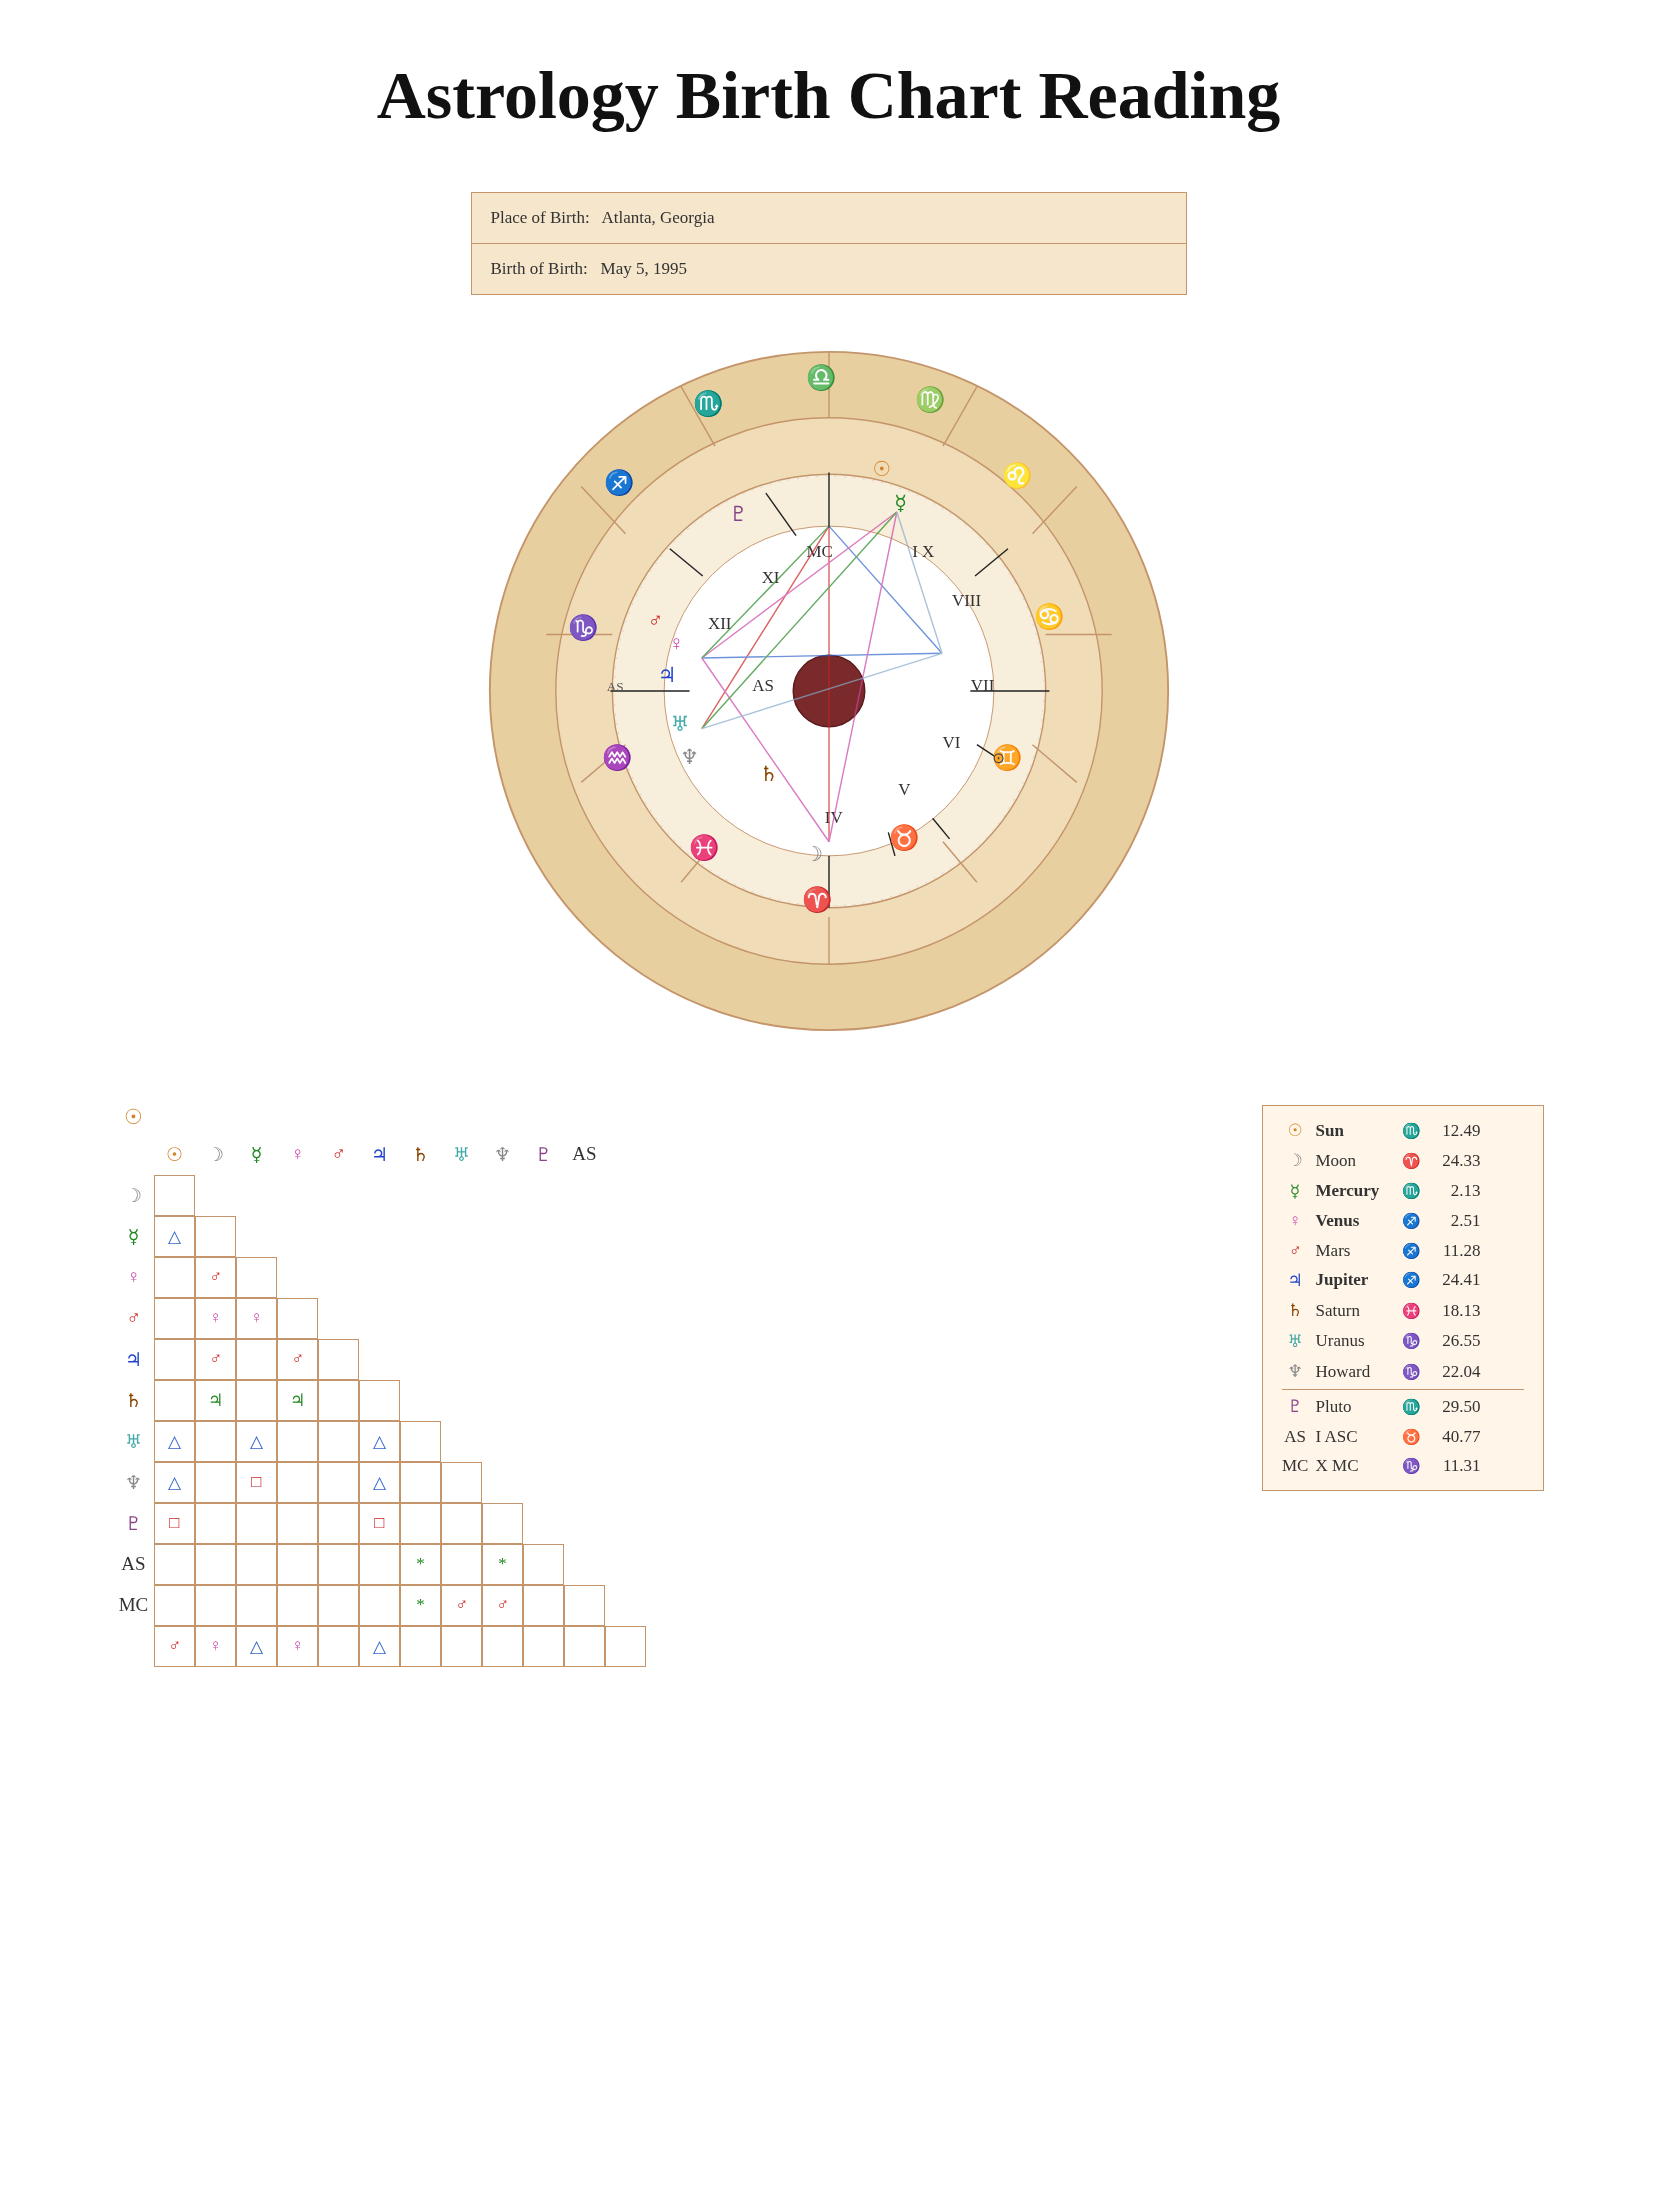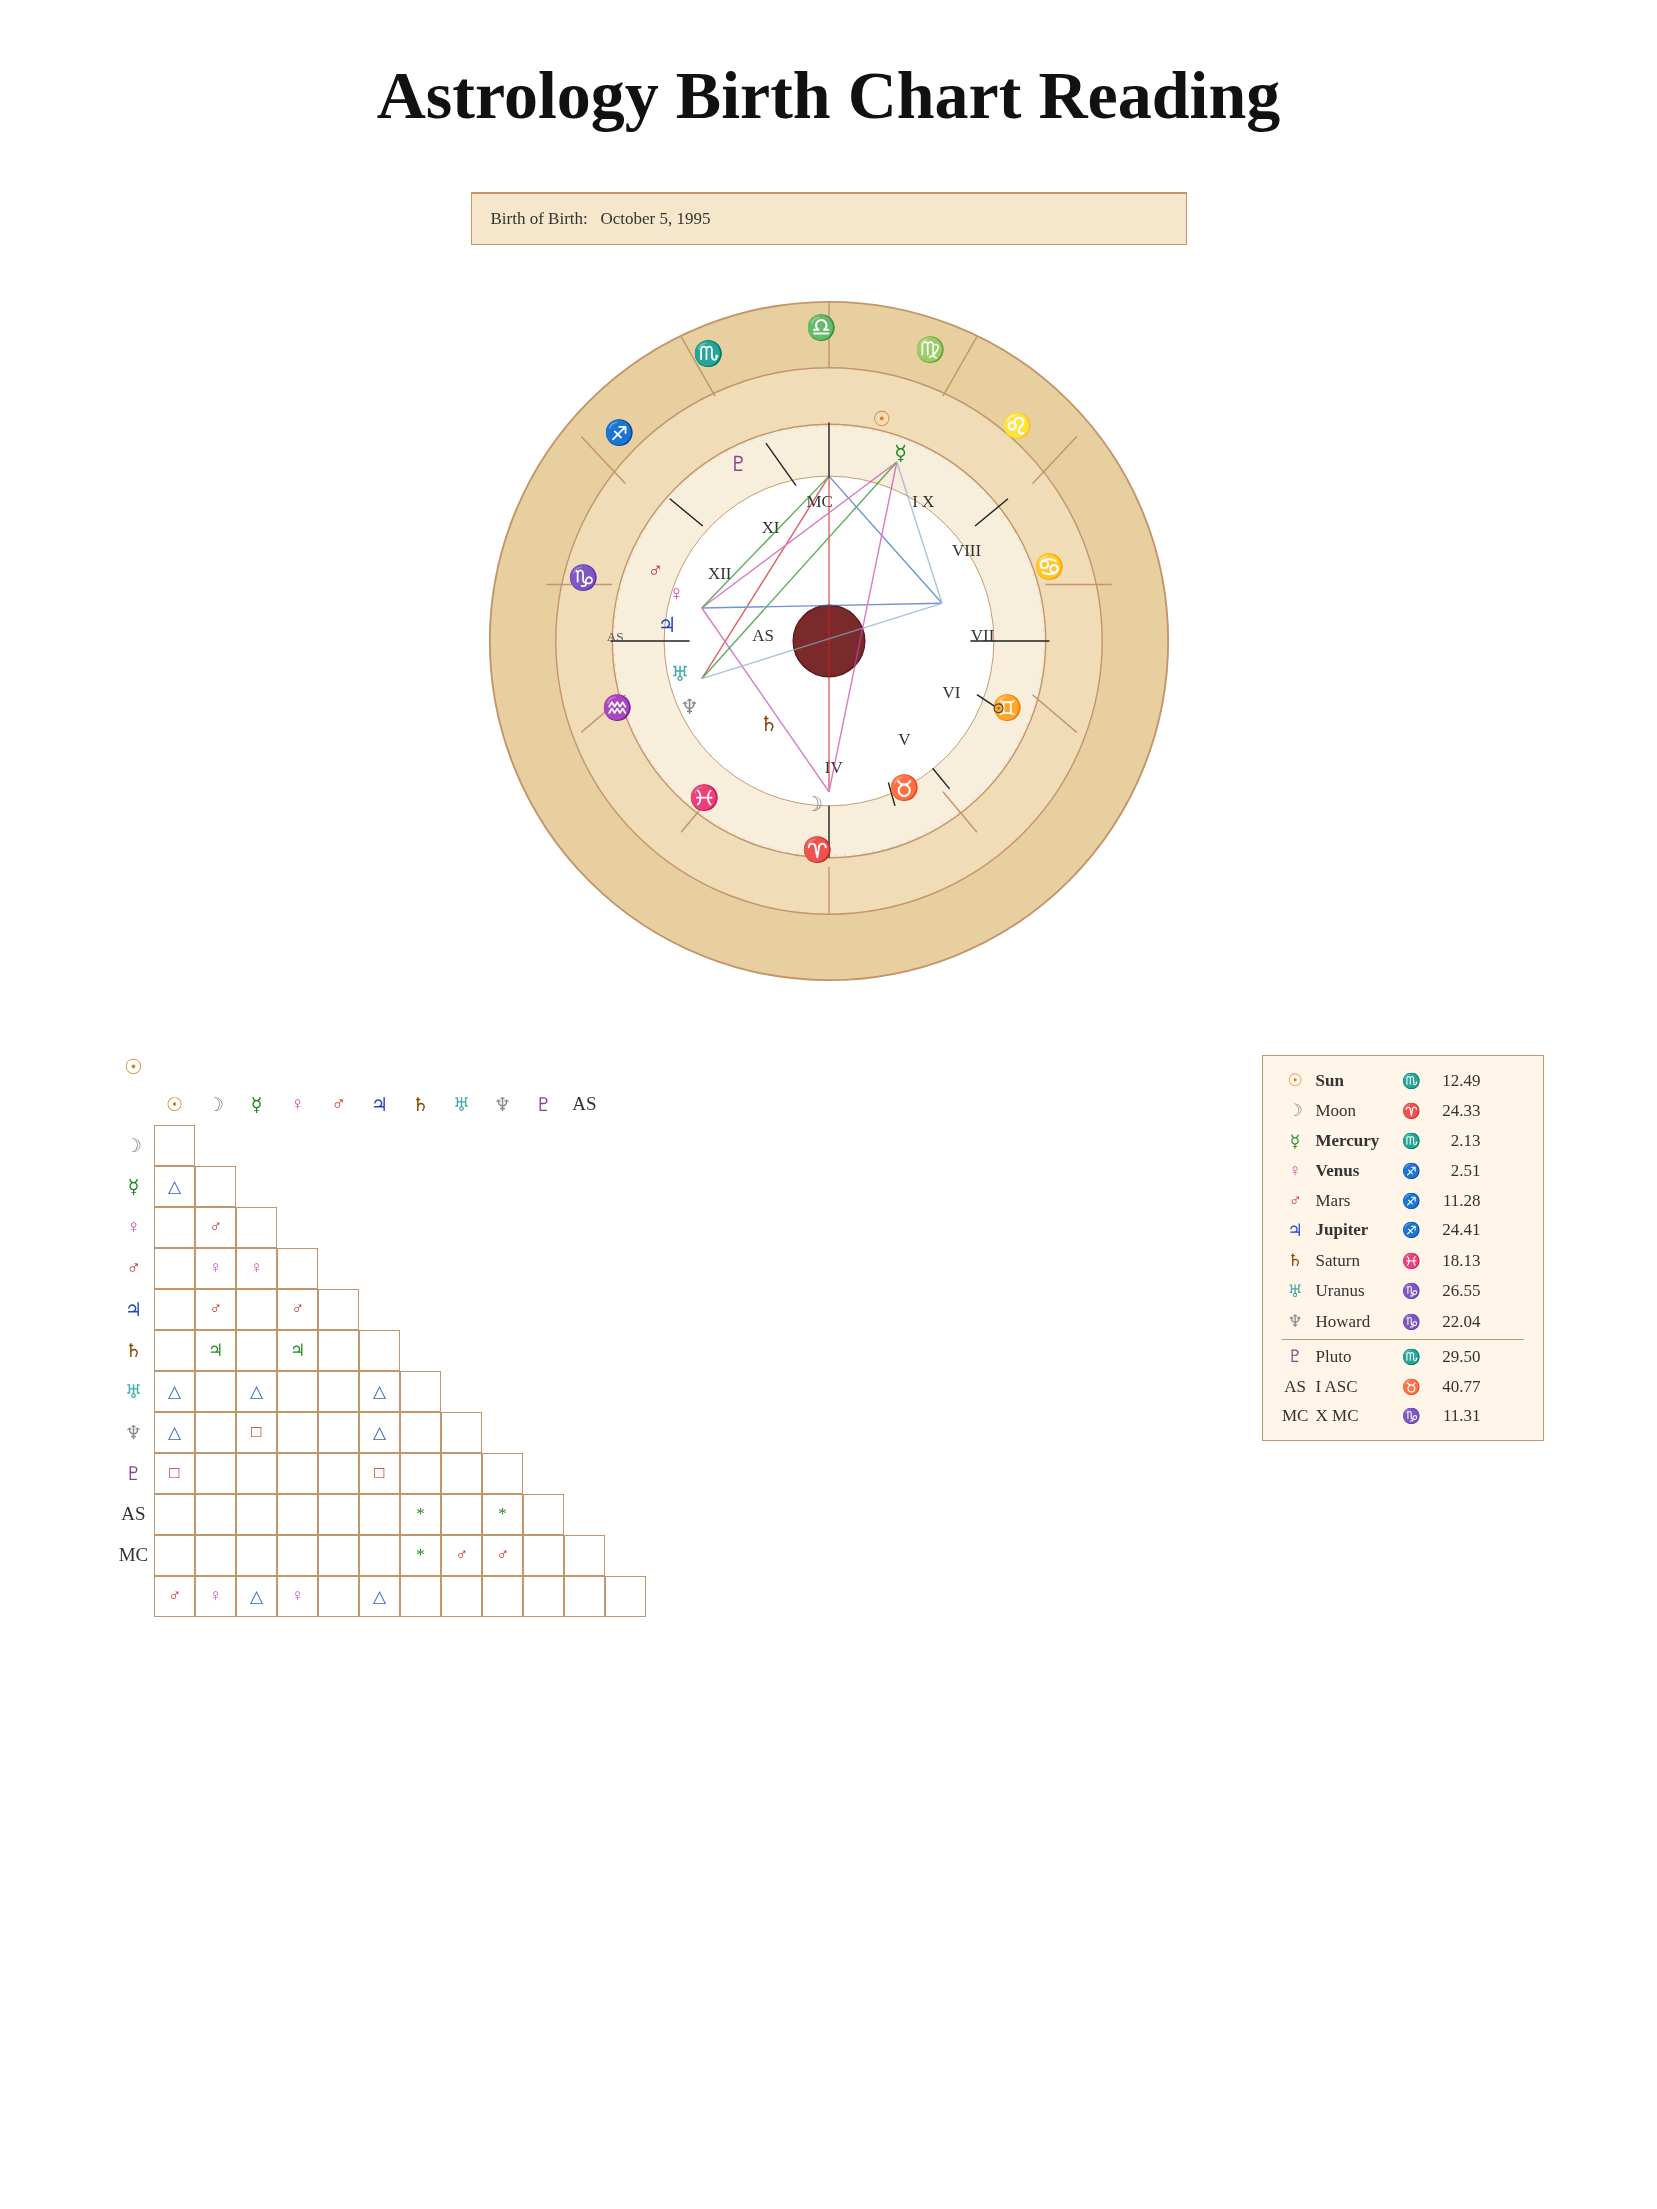--- a/index.html
+++ b/index.html
@@ -161,26 +161,31 @@
     }
   </style>
 </head>
 <body>
 
 <h1 class="page-title">Astrology Birth Chart Reading</h1>
 
 <div class="info-table-wrap">
   <div class="info-table">
     <div class="info-table-row">
+      <div class="info-cell">
+        <span>Place of Birth:</span>
+        &nbsp;
+        <span>Atlanta, Georgia</span>
+      </div>
     </div>
     <div class="info-table-row">
       <div class="info-cell">
         <span>Birth of Birth:</span>
         &nbsp;
-        <span>October 5, 1995</span>
+        <span>May 5, 1995</span>
       </div>
     </div>
   </div>
 </div>
 
 <div class="chart-area">
   <div class="chart-svg-wrap">
     <svg width="716" height="716" viewBox="0 0 760 760" xmlns="http://www.w3.org/2000/svg">
 
       <circle cx="380" cy="380" r="360" fill="#e8cfa0" stroke="#c4956a" stroke-width="2"></circle>

